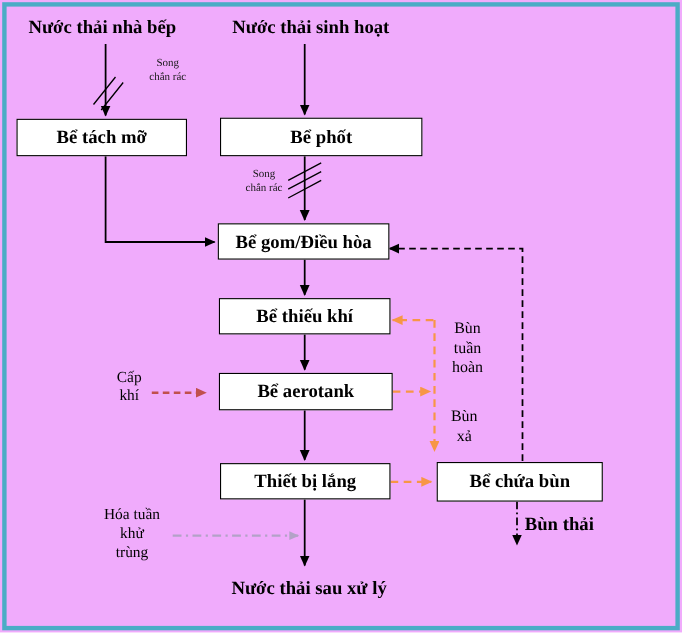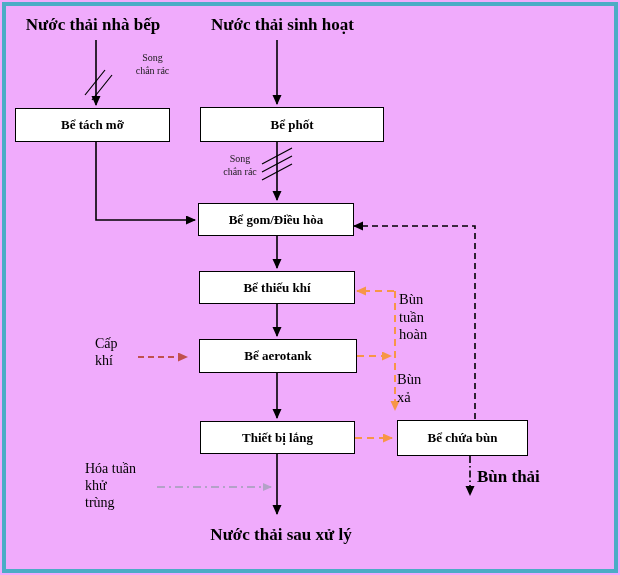--- a/index.html
+++ b/index.html
@@ -6,26 +6,26 @@
   #canvas{
     position:relative;width:620px;height:575px;background:#f0abfc;
     font-family:"Liberation Serif","DejaVu Serif",serif;overflow:hidden;
   }
   #frame{position:absolute;left:2px;top:2px;right:2px;bottom:2px;
     border:4px solid #4bacc6;pointer-events:none;}
   #lines{position:absolute;left:0;top:0;}
   .node{
     position:absolute;background:#ffffff;border:1.5px solid #000;
     display:flex;align-items:center;justify-content:center;
-    font-weight:bold;font-size:13px;color:#000;box-sizing:border-box;
+    font-weight:bold;font-size:17px;color:#000;box-sizing:border-box;
   }
   .srclabel{position:absolute;font-weight:bold;font-size:17px;color:#000;
     text-align:center;white-space:nowrap;}
   .small{position:absolute;font-size:10px;line-height:13px;color:#1a1a1a;text-align:center;}
-  .side{position:absolute;font-size:14px;line-height:17px;color:#000;text-align:left;}
+  .side{position:absolute;font-size:14px;line-height:17px;color:#000;text-align:center;}
   .side.big{font-size:14.5px;line-height:17.5px;}
   .line{display:block;}
 </style>
 </head>
 <body>
 
 <div id="canvas">
 
   <svg id="lines" width="620" height="575" viewBox="0 0 620 575">
     <defs>
@@ -91,21 +91,21 @@
     </div>
   <div class="node" style="left:199px;top:271px;width:156px;height:33px;">
     <span>Bể thiếu khí</span>
     </div>
   <div class="node" style="left:199px;top:339px;width:158px;height:34px;">
     <span>Bể aerotank</span>
     </div>
   <div class="node" style="left:200px;top:421px;width:155px;height:33px;">
     <span>Thiết bị lắng</span>
     </div>
-  <div class="node" style="left:397px;top:420px;width:131px;height:36px;">
+  <div class="node" style="left:397px;top:420px;width:151px;height:36px;">
     <span>Bể chứa bùn</span>
     </div>
 
   <div class="small" style="left:125px;top:51px;width:55px;">
     <span class="line">Song</span>
     <span class="line">chắn rác</span>
   </div>
   <div class="small" style="left:210px;top:152px;width:60px;">
     <span class="line">Song</span>
     <span class="line">chắn rác</span>

